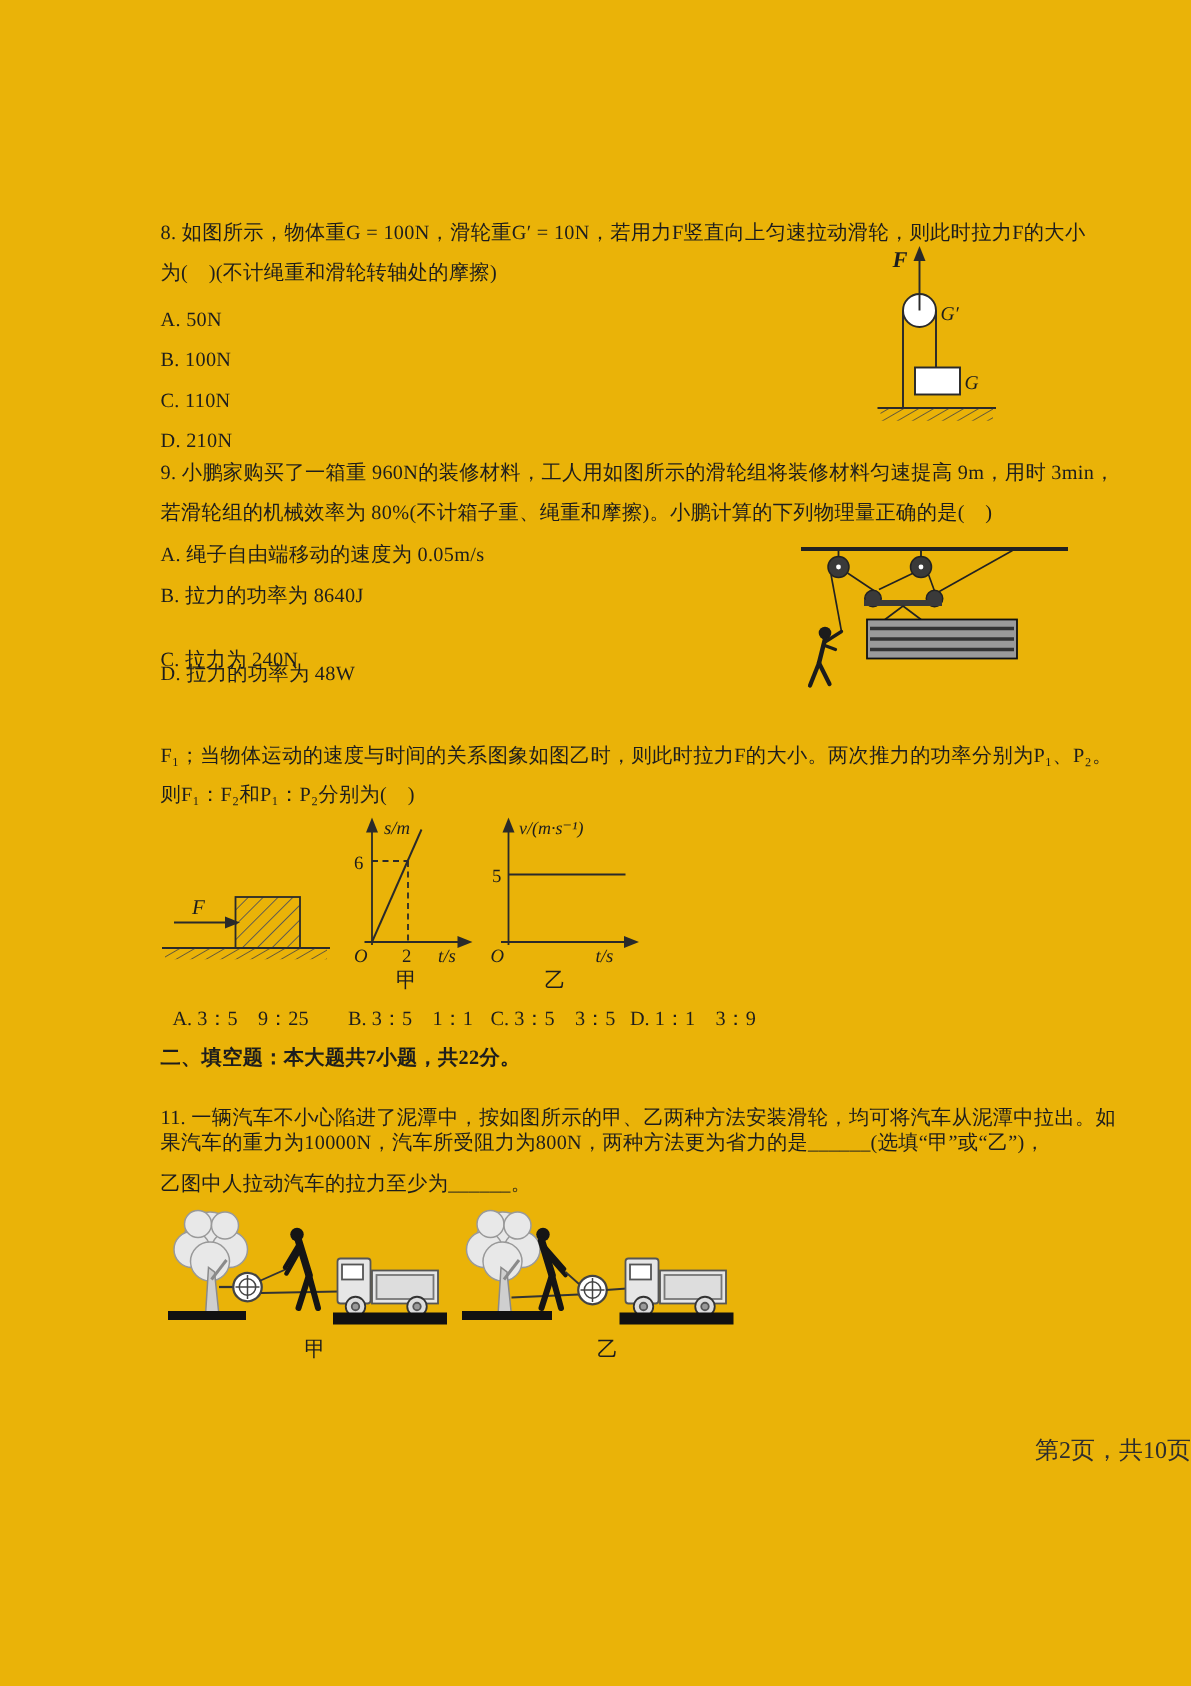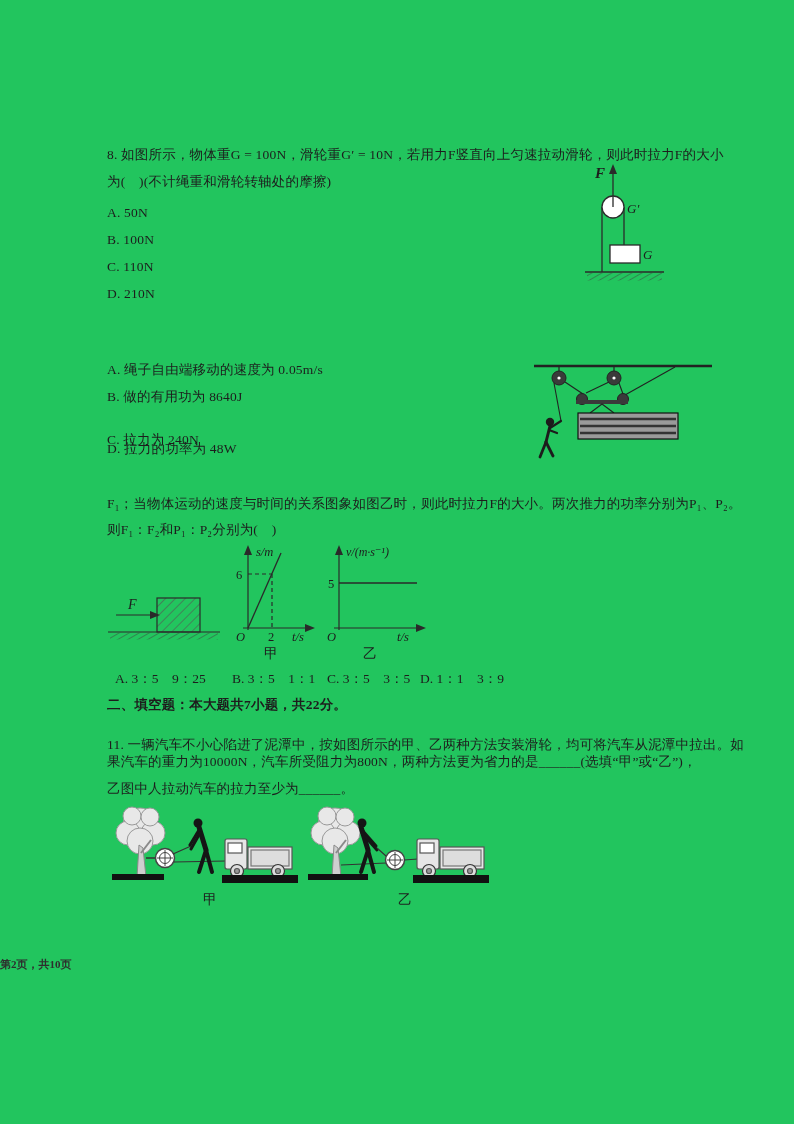--- a/index.html
+++ b/index.html
@@ -1,21 +1,21 @@
 <!DOCTYPE html>
 <html><head>
 <meta charset="utf-8">
 <style>
   html,body{margin:0;padding:0;background:#ffffff;}
-  .page{position:relative;width:794px;height:1124px;background:#22c55e;overflow:hidden;
+  .page{position:relative;width:794px;height:1124px;background:#eab308;overflow:hidden;
         font-family:"Liberation Serif","DejaVu Serif",serif;color:#1d1d1d;}
   .ln{position:absolute;left:107px;white-space:nowrap;font-size:13.5px;line-height:16px;letter-spacing:.2px;}
   .opt{position:absolute;white-space:nowrap;font-size:13.5px;line-height:16px;text-align:center;}
   .bold{font-weight:bold;text-align:center;}
-  .footer{position:absolute;left:0;right:0;top:957px;text-align:left;font-size:11px;color:#2e2e2e;font-weight:bold;}
+  .footer{position:absolute;left:0;right:0;top:957px;text-align:right;font-size:16px;color:#2e2e2e;}
   svg{position:absolute;overflow:visible;}
   svg text{font-family:"Liberation Serif","DejaVu Serif",serif;fill:#1d1d1d;}
 </style>
 </head>
 <body>
 
 <div class="page">
 
   <svg width="0" height="0">
     <defs>
@@ -44,22 +44,24 @@
       <path d="M33,6 L29,16 L37,16 Z" fill="#2a2a2a" stroke="none"></path>
       <rect x="30" y="87" width="30" height="18" fill="#ffffff"></rect>
       <line x1="5" y1="114" x2="84" y2="114"></line>
       <rect x="7" y="114.5" width="75" height="8" fill="url(#hg)" stroke="none"></rect>
     </g>
     <text x="15" y="20" font-size="15" font-weight="bold" font-style="italic">F</text>
     <text x="47" y="55" font-size="13" font-style="italic">G′</text>
     <text x="63" y="101" font-size="13" font-style="italic">G</text>
   </svg>
 
+  <div class="ln" style="top:307px">9. 小鹏家购买了一箱重 960N的装修材料，工人用如图所示的滑轮组将装修材料匀速提高 9m，用时 3min，</div>
+  <div class="ln" style="top:334px">若滑轮组的机械效率为 80%(不计箱子重、绳重和摩擦)。小鹏计算的下列物理量正确的是(　)</div>
   <div class="ln" style="top:362px">A. 绳子自由端移动的速度为 0.05m/s</div>
-  <div class="ln" style="top:389px">B. 做的有用功为 8640J</div>
+  <div class="ln" style="top:389px">B. 拉力的功率为 8640J</div>
   <div class="ln" style="top:432px">C. 拉力为 240N</div>
   <div class="ln" style="top:441px">D. 拉力的功率为 48W</div>
 
   <svg style="left:528px;top:358px" width="190" height="105" viewBox="0 0 190 105">
     <g stroke="#222" fill="none">
       <line x1="6" y1="8" x2="184" y2="8" stroke-width="2.6"></line>
       <line x1="31" y1="9" x2="31" y2="13" stroke-width="1.2"></line>
       <line x1="86" y1="9" x2="86" y2="13" stroke-width="1.2"></line>
       <line x1="26" y1="25" x2="33" y2="63" stroke-width="1.1"></line>
       <line x1="37" y1="24" x2="55" y2="36" stroke-width="1.1"></line>

